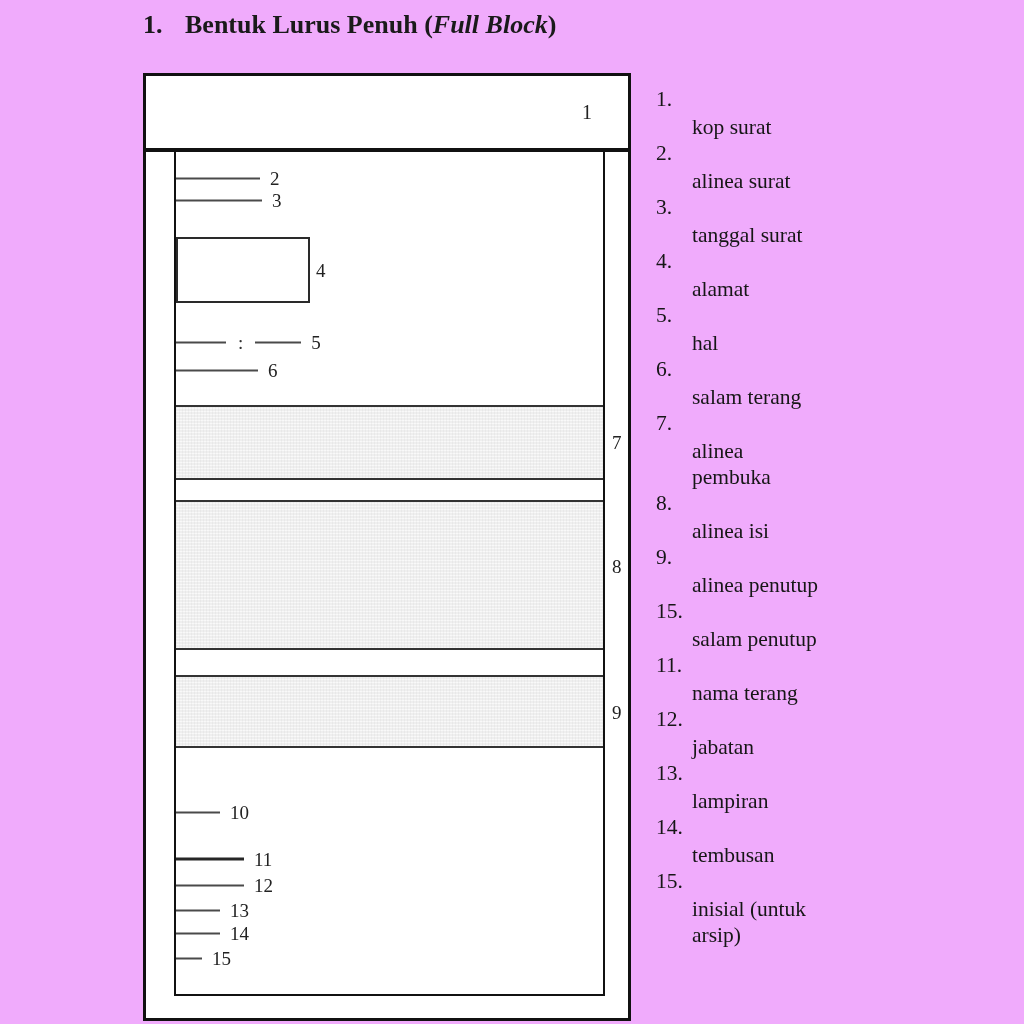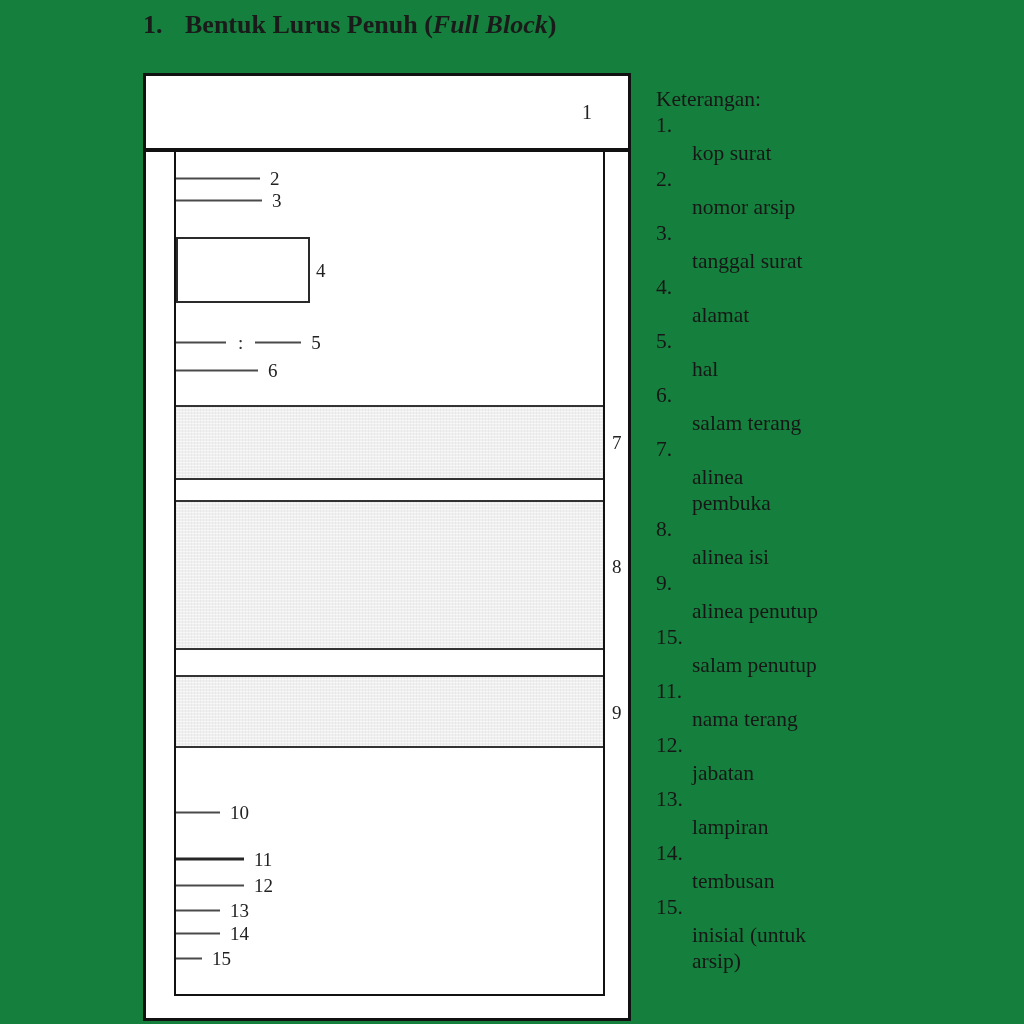--- a/index.html
+++ b/index.html
@@ -1,17 +1,17 @@
 <!DOCTYPE html>
 <html><head>
 <meta charset="utf-8">
 <style>
   html,body{margin:0;padding:0;background:#ffffff;}
   .page{
-    position:relative;width:1024px;height:1024px;background:#15803d;
+    position:relative;width:1024px;height:1024px;background:#f0abfc;
     font-family:"Liberation Serif", serif;color:#1a1a1a;overflow:hidden;
   }
 
   
   .title{
     position:absolute;left:143px;top:10px;
     font-size:26px;font-weight:bold;white-space:nowrap;
   }
   .title .tnum{display:inline-block;width:42px;}
   .title .titalic{font-style:italic;}
@@ -162,29 +162,28 @@
 
     </div>
 
     <span class="side-num" style="top:367px">7</span>
     <span class="side-num" style="top:491px">8</span>
     <span class="side-num" style="top:637px">9</span>
 
   </div>
 
   <div class="legend">
-    <div class="lheading">Keterangan:</div>
 
     <div class="lrow">
       <span class="lnum">1.</span>
       <span class="ltext">kop surat</span>
     </div>
     <div class="lrow">
       <span class="lnum">2.</span>
-      <span class="ltext">nomor arsip</span>
+      <span class="ltext">alinea surat</span>
     </div>
     <div class="lrow">
       <span class="lnum">3.</span>
       <span class="ltext">tanggal surat</span>
     </div>
     <div class="lrow">
       <span class="lnum">4.</span>
       <span class="ltext">alamat</span>
     </div>
     <div class="lrow">

